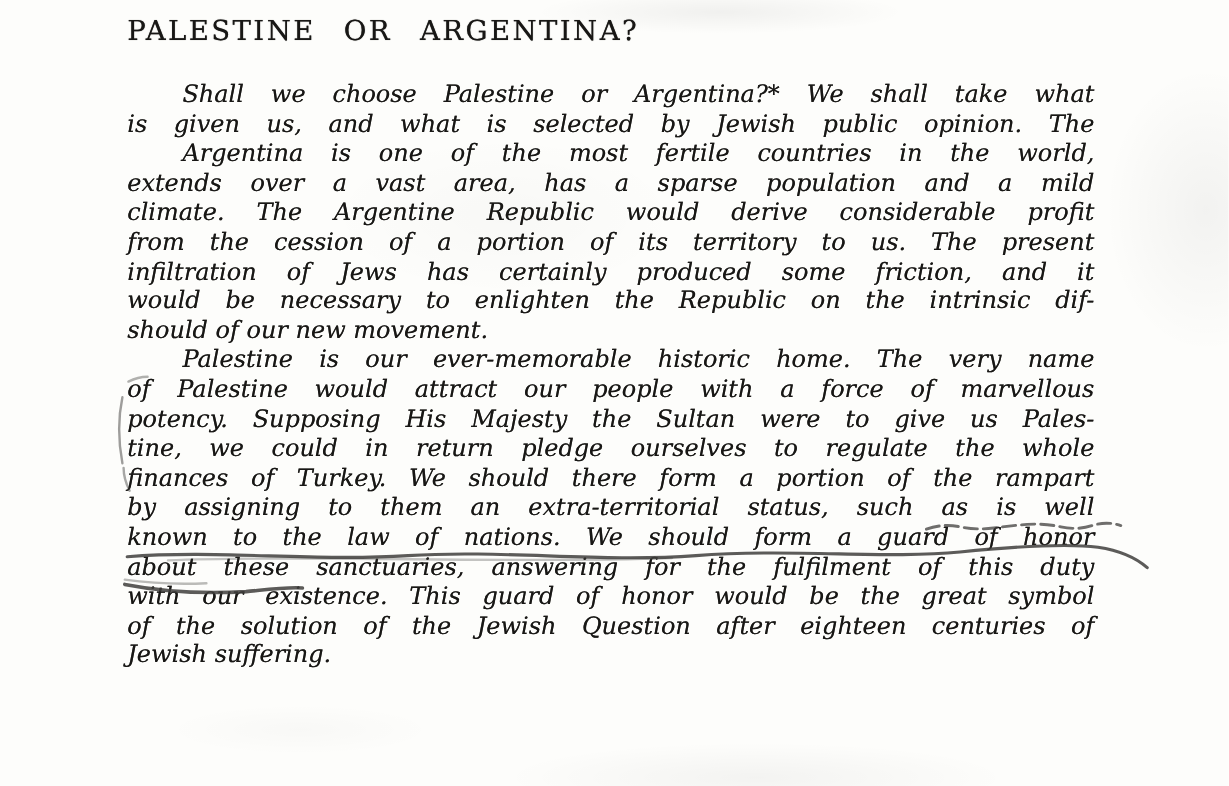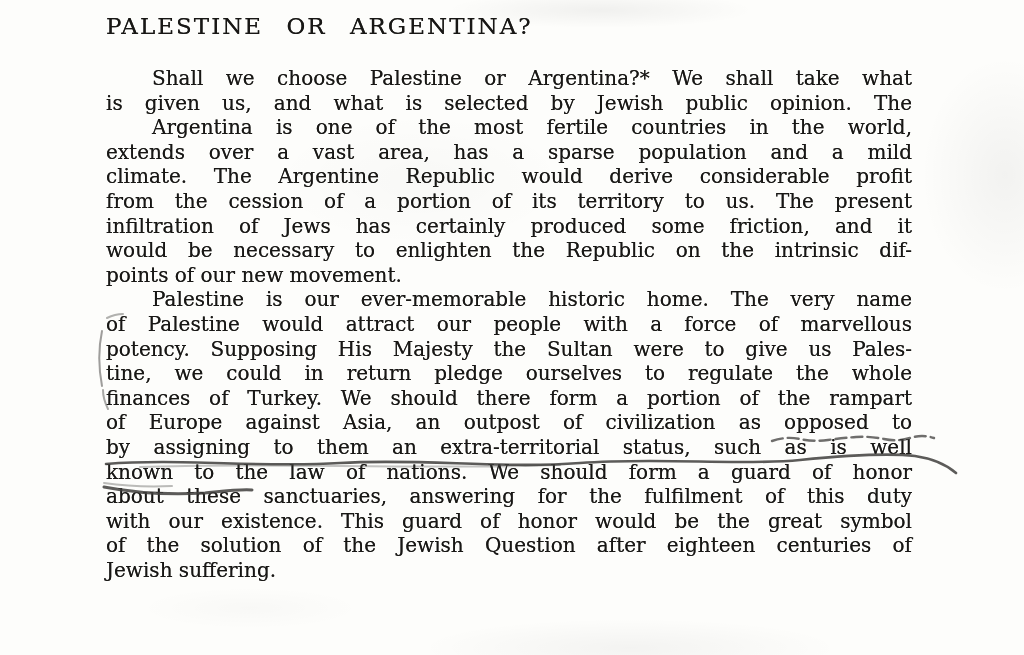--- a/index.html
+++ b/index.html
@@ -32,20 +32,21 @@
   #body{
     position:absolute;left:106px;top:66px;width:806px;
     font-size:20px;
     text-shadow:0 0 .5px rgba(20,20,18,.75);
   }
   .line{
     height:24.6px;line-height:24.6px;
     text-align:justify;text-align-last:justify;
     text-justify:inter-word;
     white-space:nowrap;
+    font-style:italic;
   }
   .line.indent{text-indent:46px;}
   .line.last{text-align-last:left;}
   #marks{position:absolute;left:0;top:0;pointer-events:none;}
   #marks path{fill:none;stroke:var(--pencil,#3f3e3c);stroke-linecap:round;}
 </style>
 </head>
 <body>
 
 <div id="page" style="--paper: #fdfdfb; --ink: #181715; --pencil: #3f3e3c;">
@@ -61,30 +62,29 @@
       <div class="line">is given us, and what is selected by Jewish public opinion.  The</div>
     </div>
 
     <div>
       <div class="line indent">Argentina is one of the most fertile countries in the world,</div>
       <div class="line">extends over a vast area, has a sparse population and a mild</div>
       <div class="line">climate.  The Argentine Republic would derive considerable profit</div>
       <div class="line">from the cession of a portion of its territory to us.  The present</div>
       <div class="line">infiltration of Jews has certainly produced some friction, and it</div>
       <div class="line">would be necessary to enlighten the Republic on the intrinsic dif-</div>
-      <div class="line last">points of our new movement.</div>
+      <div class="line last">should of our new movement.</div>
     </div>
 
     <div>
       <div class="line indent">Palestine is our ever-memorable historic home.  The very name</div>
       <div class="line">of Palestine would attract our people with a force of marvellous</div>
       <div class="line">potency.  Supposing His Majesty the Sultan were to give us Pales-</div>
       <div class="line">tine, we could in return pledge ourselves to regulate the whole</div>
       <div class="line">finances of Turkey.  We should there form a portion of the rampart</div>
-      <div class="line">of Europe against Asia, an outpost of civilization as opposed to</div>
       <div class="line">by assigning to them an extra-territorial status, such as is well</div>
       <div class="line">known to the law of nations.  We should form a guard of honor</div>
       <div class="line">about these sanctuaries, answering for the fulfilment of this duty</div>
       <div class="line">with our existence.  This guard of honor would be the great symbol</div>
       <div class="line">of the solution of the Jewish Question after eighteen centuries of</div>
       <div class="line last">Jewish suffering.</div>
     </div>
   </div>
 
   <svg id="marks" width="1024" height="655" viewBox="0 0 1024 655">

